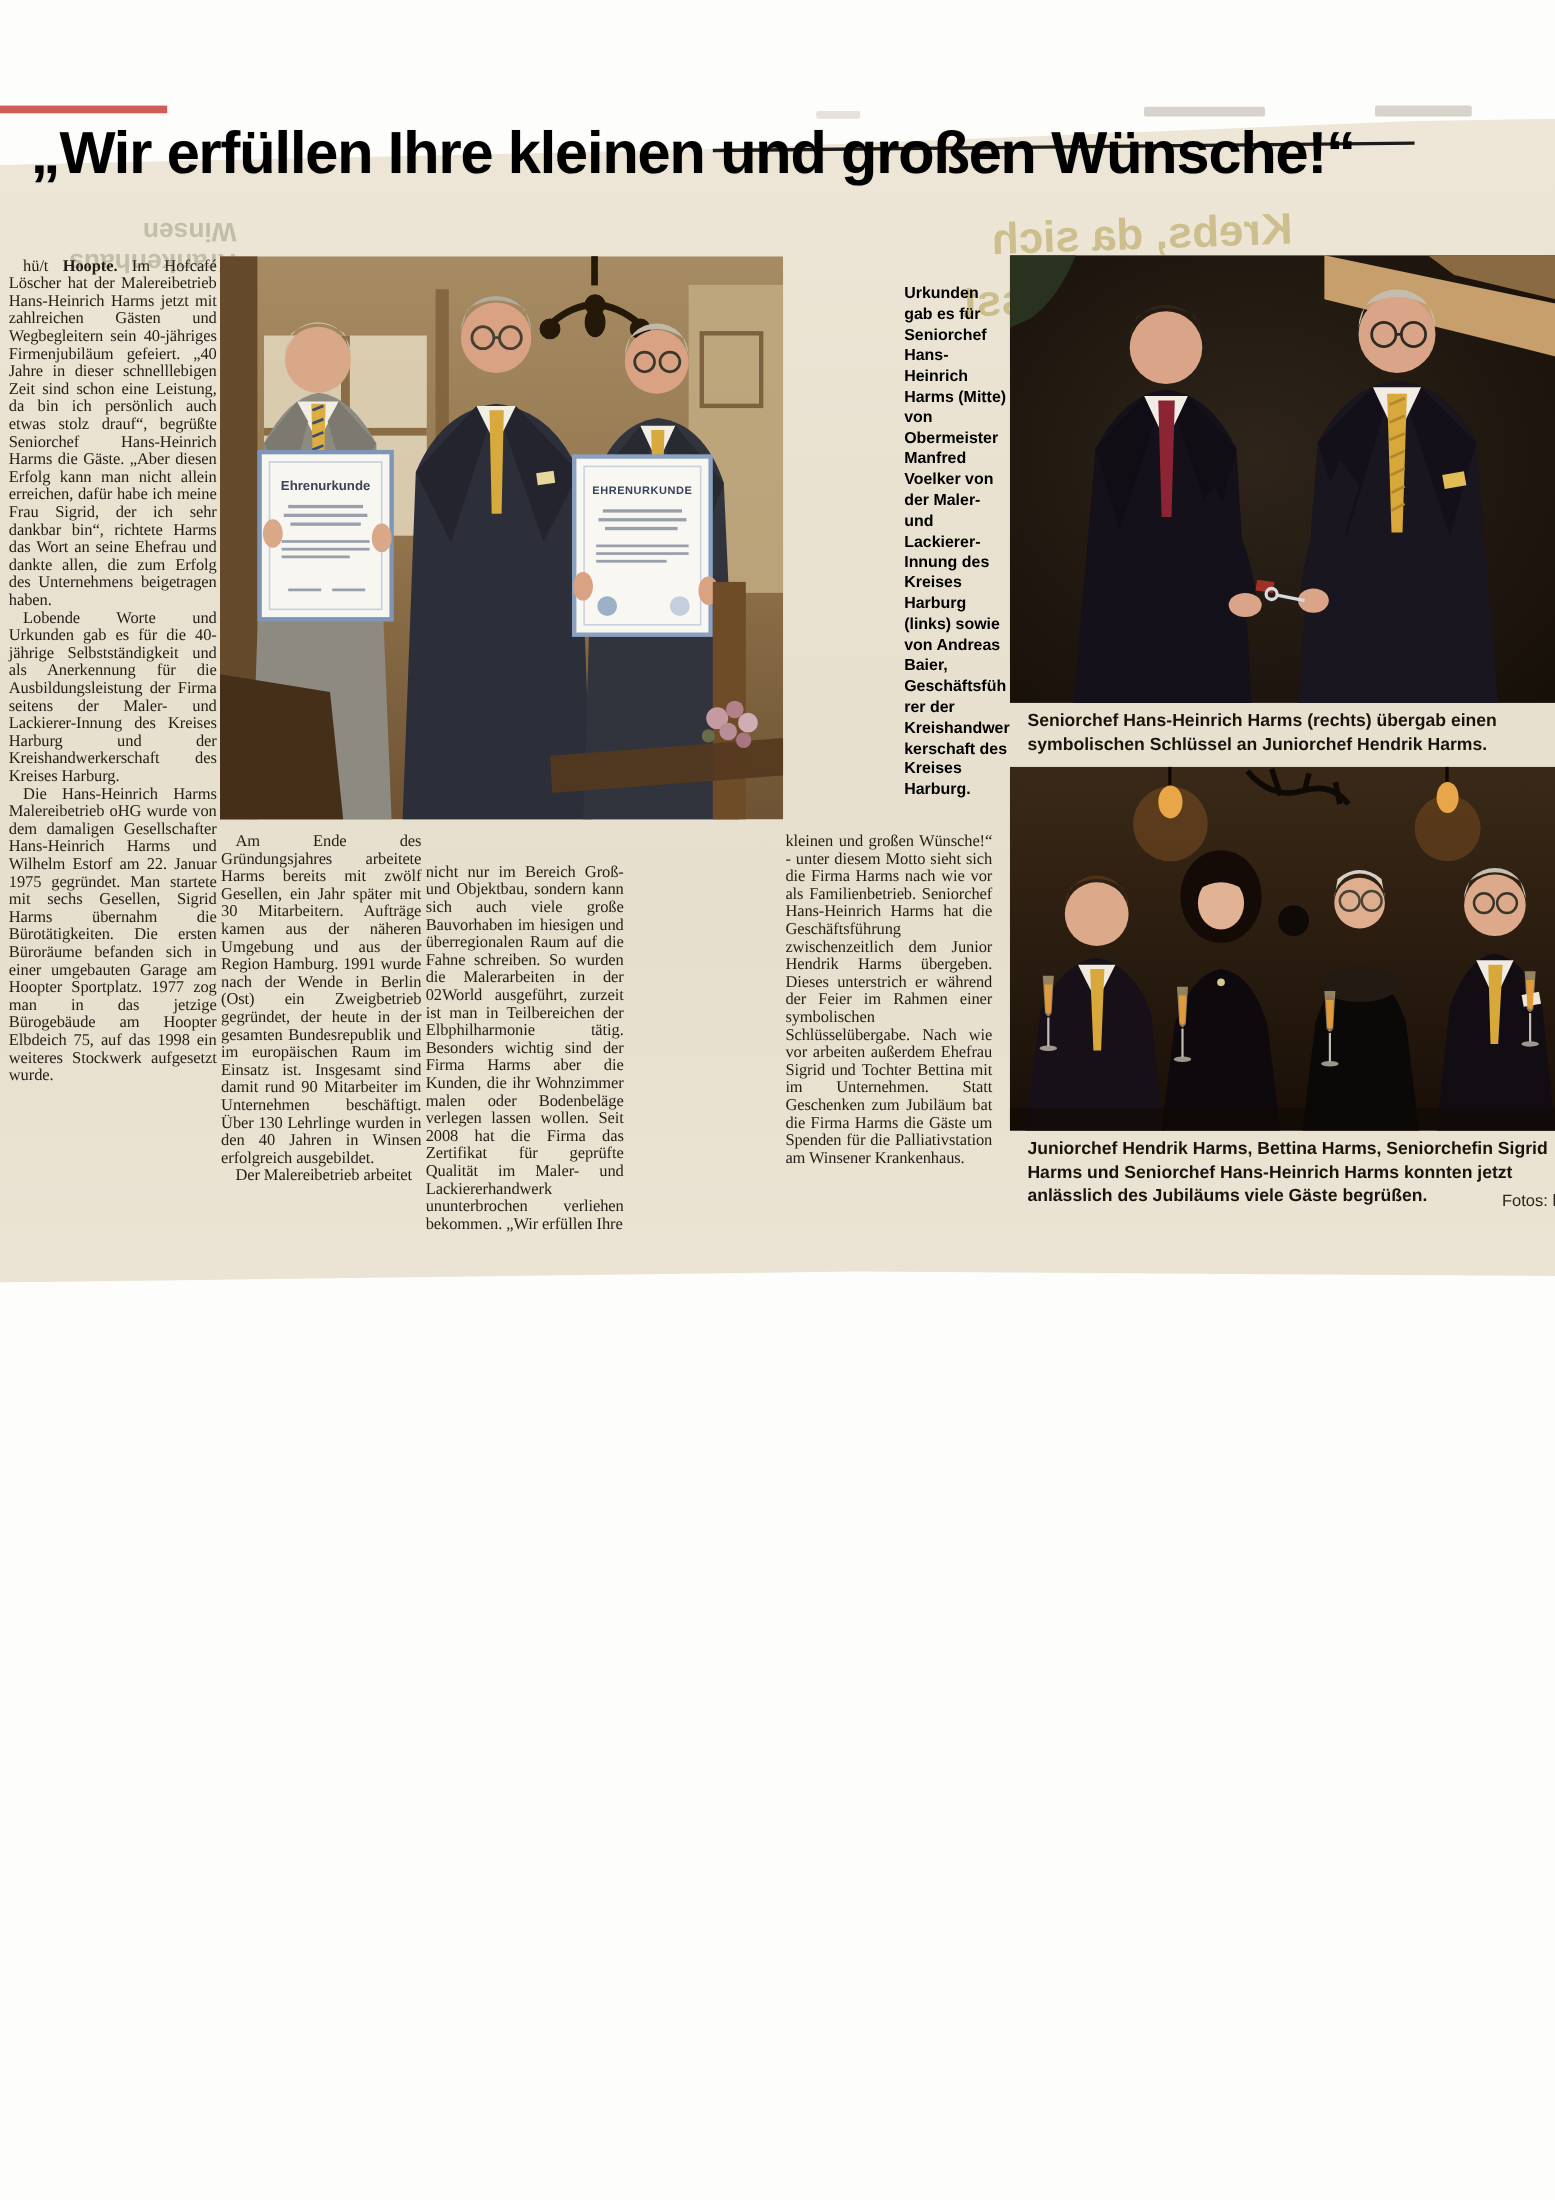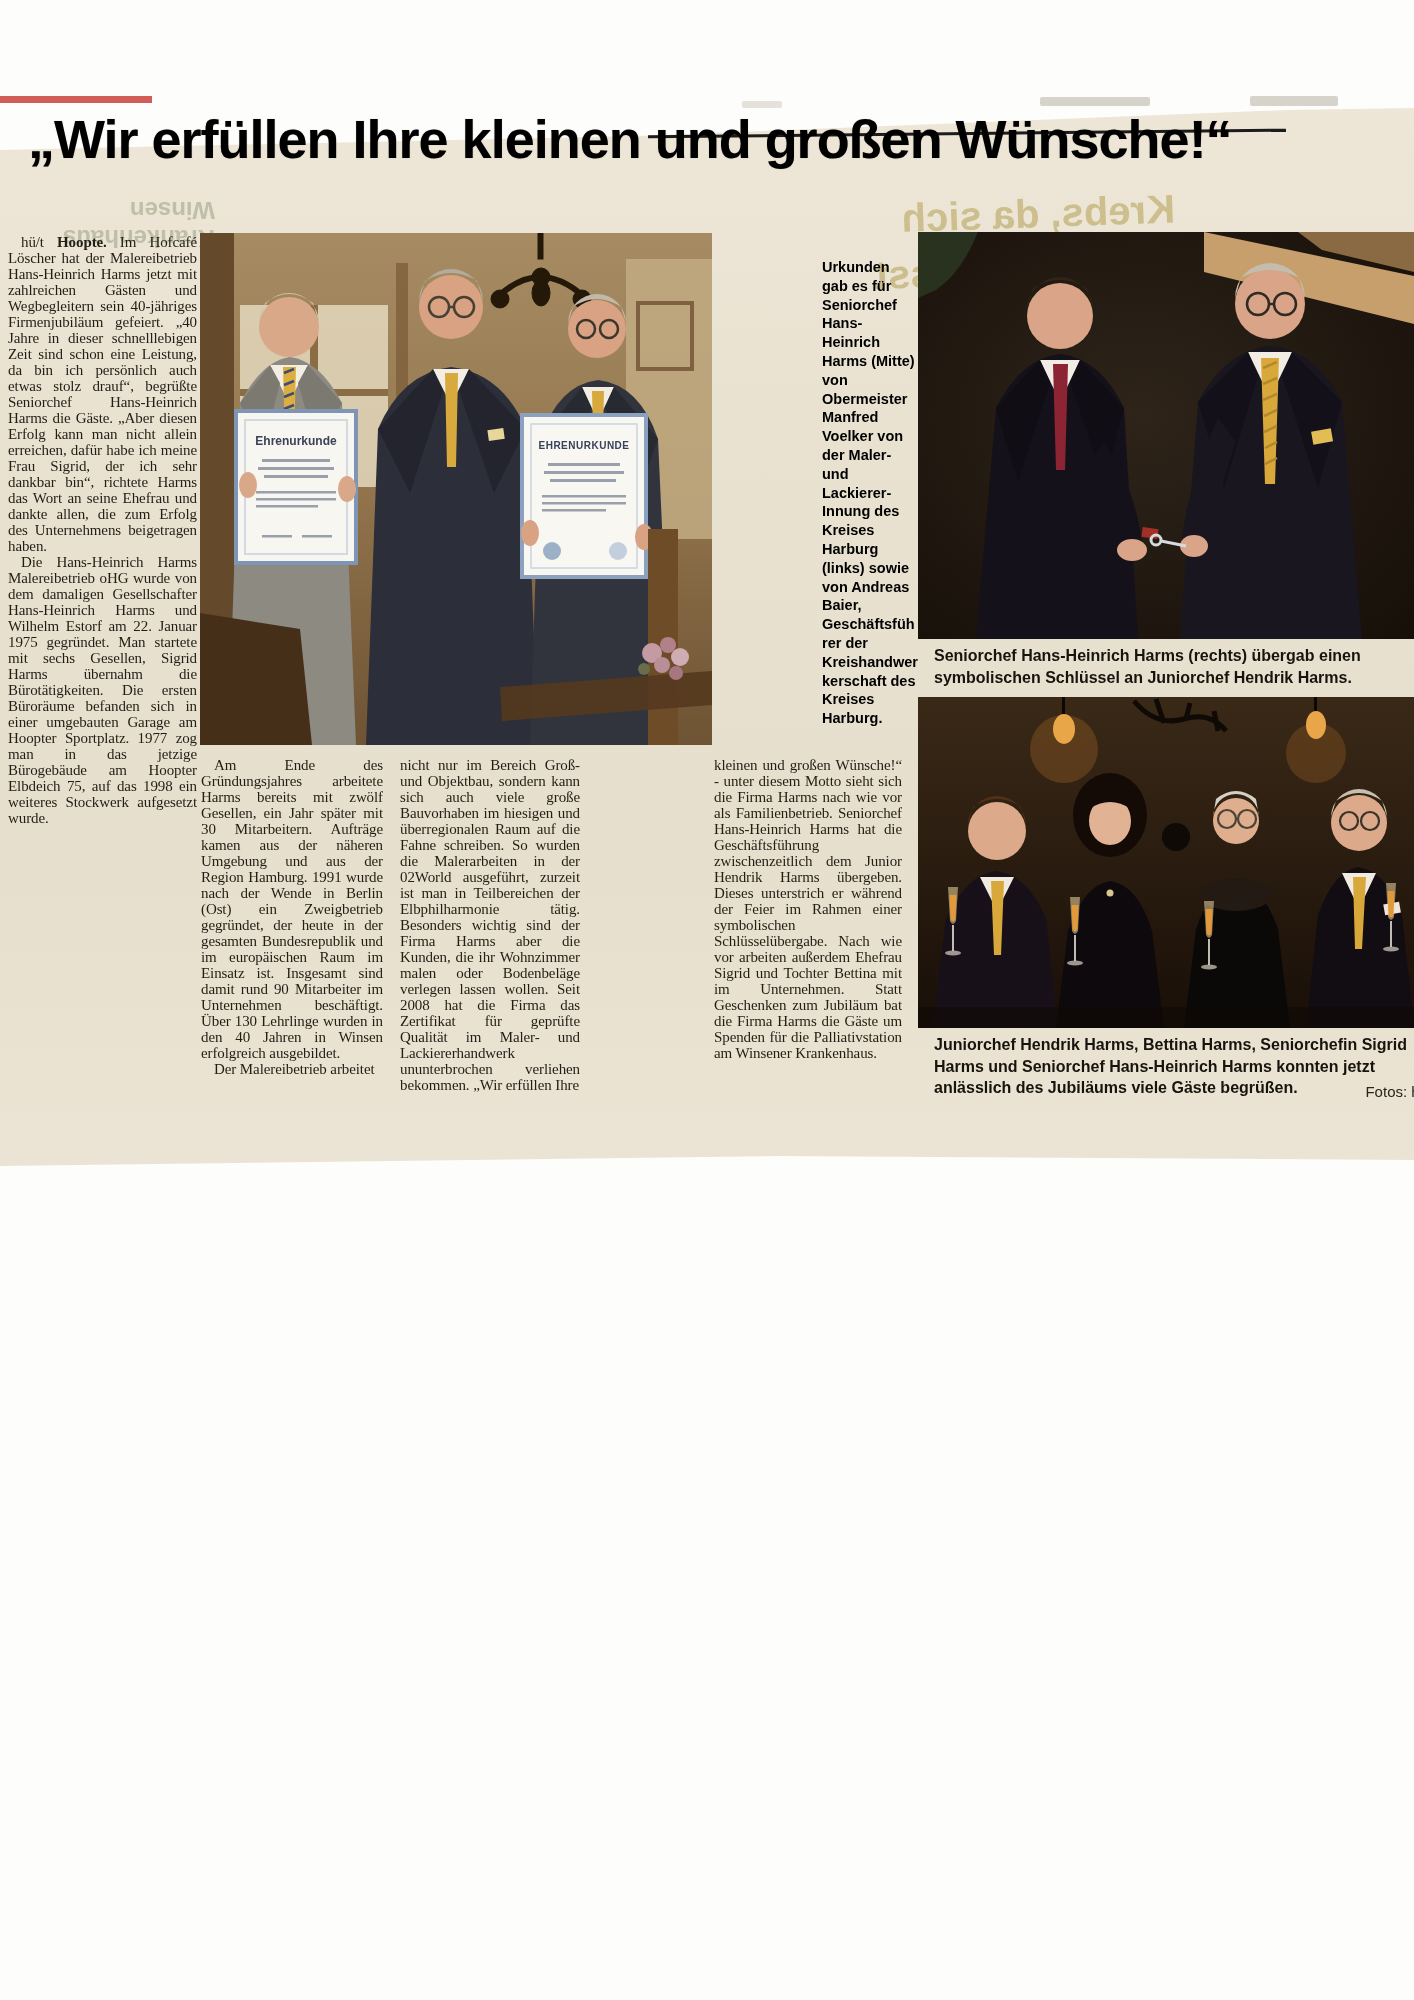--- a/index.html
+++ b/index.html
@@ -30,21 +30,21 @@
   .subhead  { position:absolute; left:180px; top:191px; margin:0; z-index:2;
     font:700 20px/1.2 "Liberation Sans", sans-serif; color:#29241b; }
 
   .bodycol { position:absolute; z-index:2; font-family:"Liberation Serif", serif;
     font-size:15px; line-height:16px; color:#221d15; text-align:justify;
     letter-spacing:-0.1px; hyphens:auto; -webkit-hyphens:auto; overflow-wrap:break-word; }
   .bodycol p { margin:0; }
   p.ind { text-indent:13px; }
   .col1 { left:8px;   top:234px; width:189px; }
   .col2 { left:201px; top:757px; width:182px; }
-  .col3 { left:387px; top:757px; width:180px;margin-left:13px; }
+  .col3 { left:387px; top:785px; width:180px; }
   .col4 { left:714px; top:757px; width:188px; }
 
   .sidecap { position:absolute; left:822px; top:258px; width:96px; z-index:2;
     font:700 14.5px/18.8px "Liberation Sans", sans-serif; color:#000000;
     hyphens:auto; -webkit-hyphens:auto; overflow-wrap:break-word; }
 
   .photo { position:absolute; z-index:2; }
   .photo svg { display:block; }
   .main-photo { left:200px; top:233px; }
   .photo1 { left:918px; top:232px; }
@@ -72,20 +72,21 @@
   <div class="bleed-left">Krankenhaus Winsen</div>
   <div class="bleed-right">
     <div>Krebs, da sich</div>
     <div>vermeiden lässt</div>
   </div>
 
   <h1 class="headline">„Wir erfüllen Ihre kleinen und großen Wünsche!“</h1>
 
   <div class="bodycol col1" lang="de">
     <p class="ind"><span>hü/t </span><b>Hoopte.</b><span> Im Hofcafé Löscher hat der Malereibetrieb Hans-Heinrich Harms jetzt mit zahlreichen Gästen und Wegbegleitern sein 40-jähriges Firmenjubiläum gefeiert. „40 Jahre in dieser schnelllebigen Zeit sind schon eine Leistung, da bin ich persönlich auch etwas stolz drauf“, begrüßte Seniorchef Hans-Heinrich Harms die Gäste. „Aber diesen Erfolg kann man nicht allein erreichen, dafür habe ich meine Frau Sigrid, der ich sehr dankbar bin“, richtete Harms das Wort an seine Ehefrau und dankte allen, die zum Erfolg des Unternehmens beigetragen haben.</span></p>
+    <p class="ind">Lobende Worte und Urkunden gab es für die 40-jährige Selbstständigkeit und als Anerkennung für die Ausbildungsleistung der Firma seitens der Maler- und Lackierer-Innung des Kreises Harburg und der Kreishandwerkerschaft des Kreises Harburg.</p>
     <p class="ind">Die Hans-Heinrich Harms Malereibetrieb oHG wurde von dem damaligen Gesellschafter Hans-Heinrich Harms und Wilhelm Estorf am 22. Januar 1975 gegründet. Man startete mit sechs Gesellen, Sigrid Harms übernahm die Bürotätigkeiten. Die ersten Büroräume befanden sich in einer umgebauten Garage am Hoopter Sportplatz. 1977 zog man in das jetzige Bürogebäude am Hoopter Elbdeich 75, auf das 1998 ein weiteres Stockwerk aufgesetzt wurde.</p>
   </div>
 
   <div class="photo main-photo">
     <svg width="512" height="512" viewBox="0 0 512 512" role="img">
       <defs>
         <linearGradient id="mpbg" x1="0" y1="0" x2="0" y2="1">
           <stop offset="0" stop-color="#a78c63"></stop>
             <stop offset=".45" stop-color="#95784f"></stop>
             <stop offset="1" stop-color="#6e5334"></stop>

